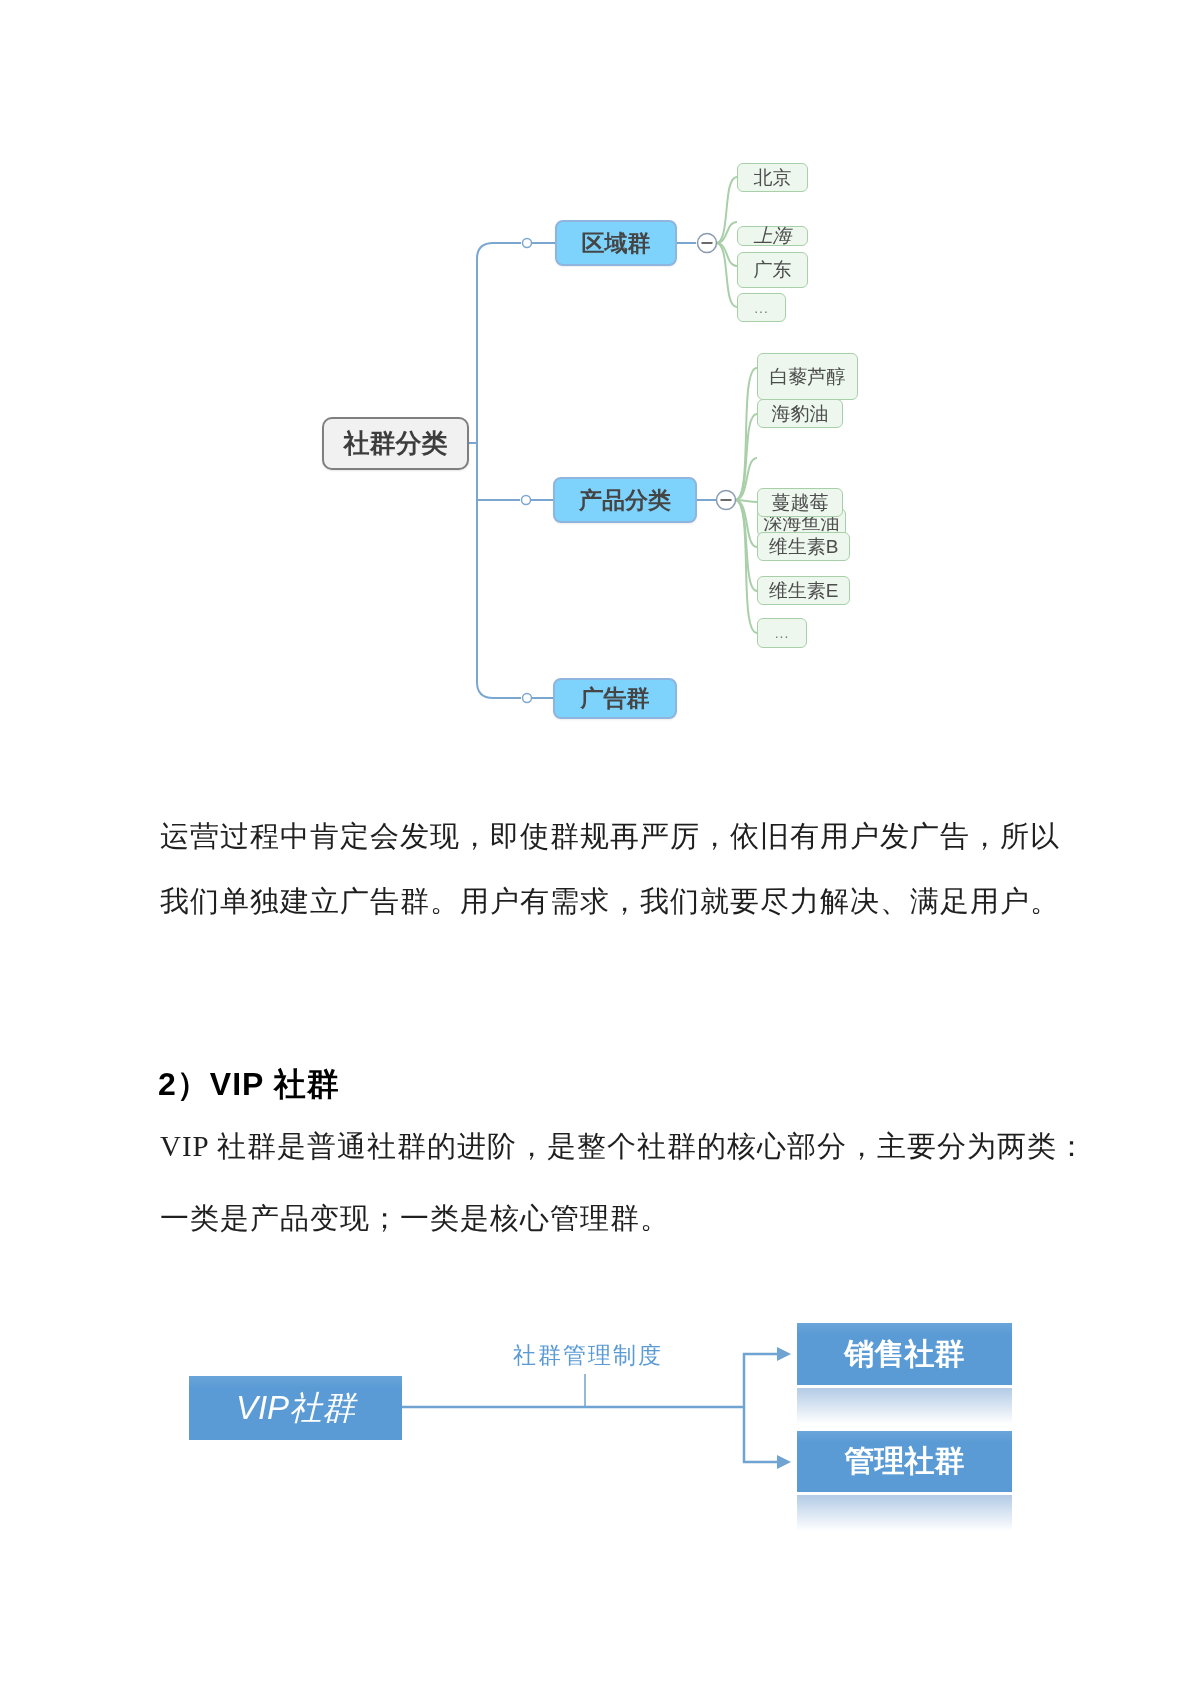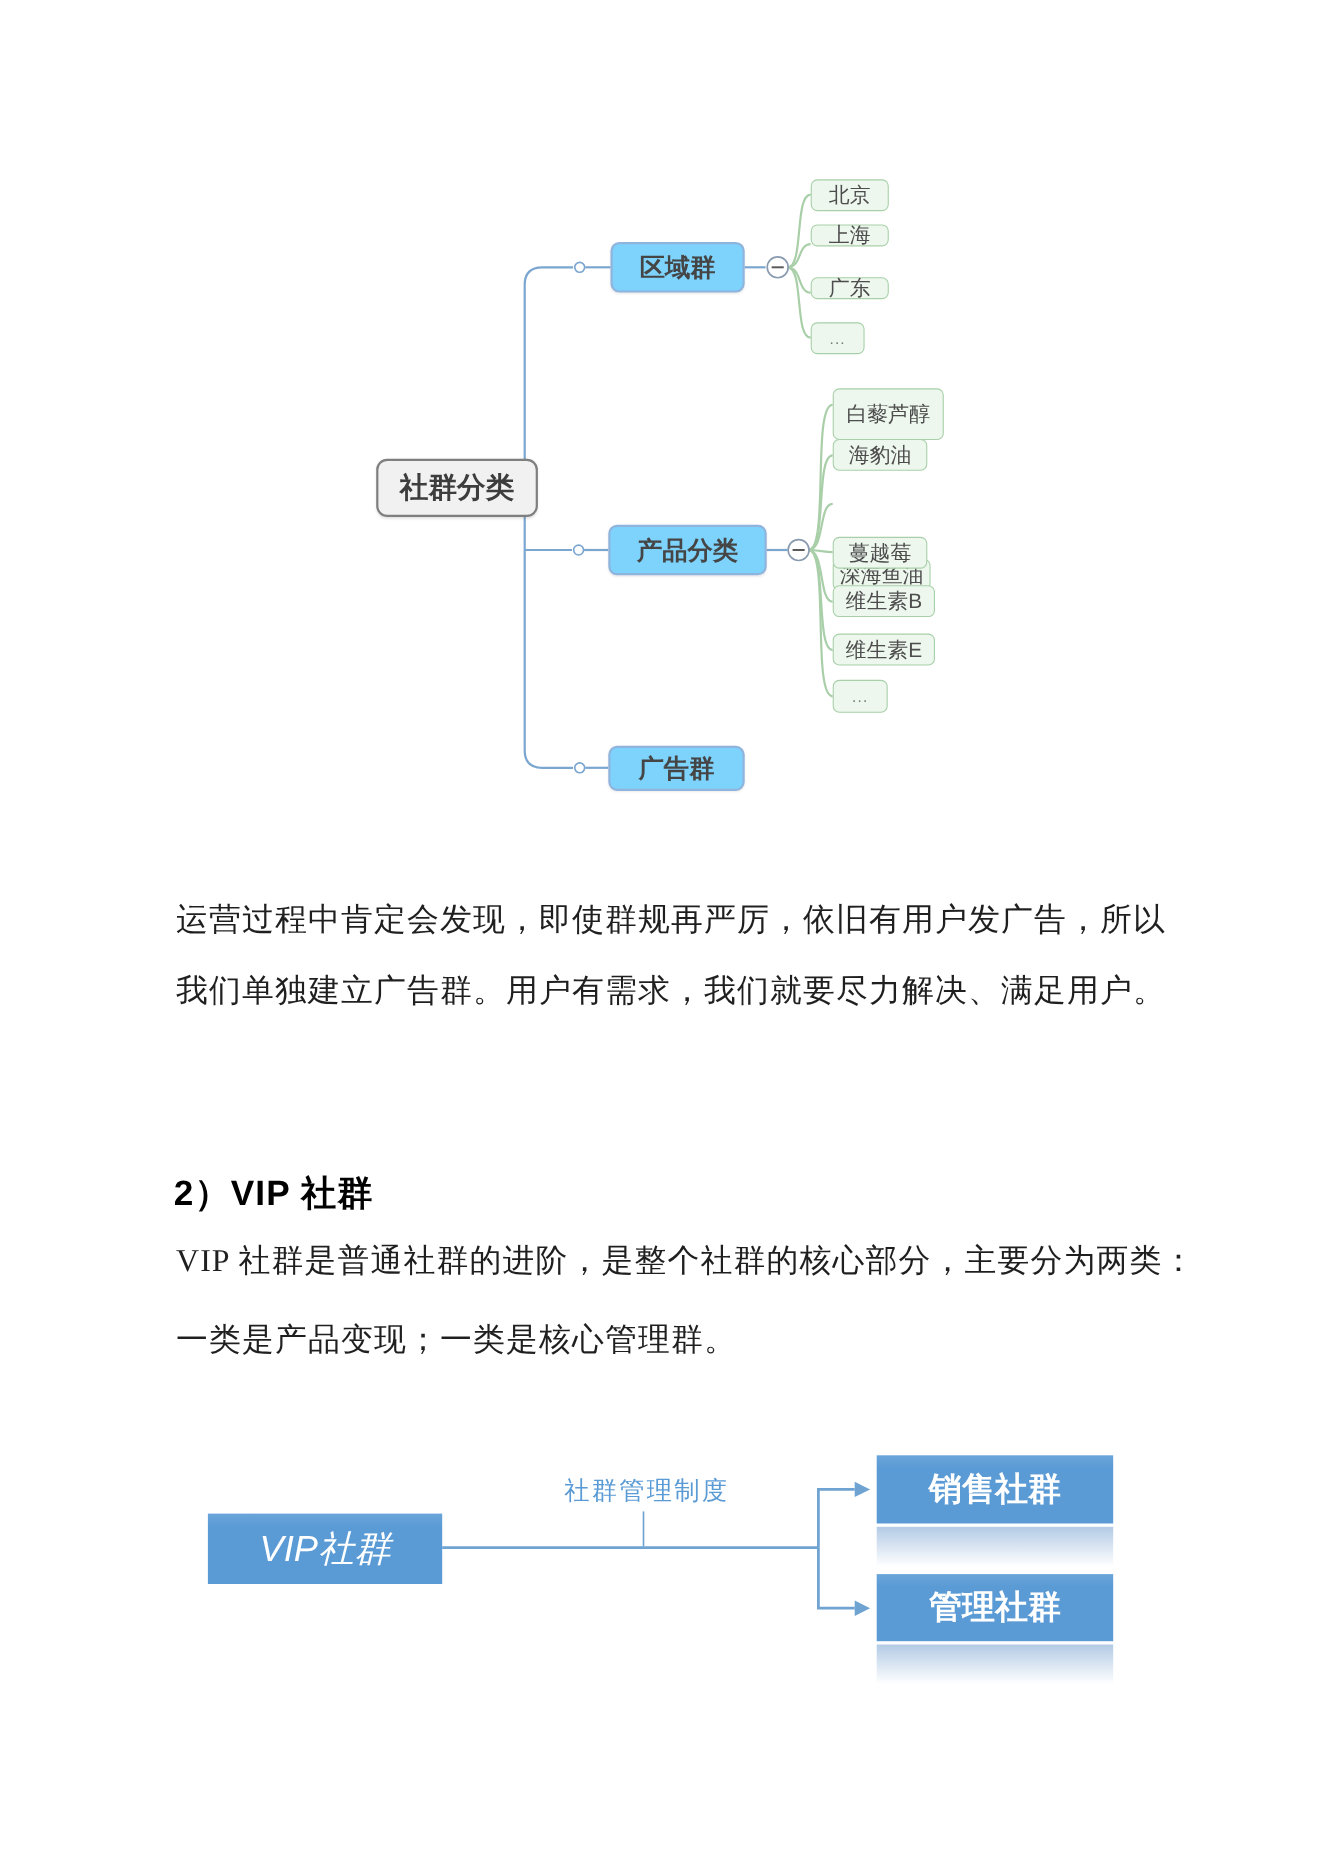--- a/index.html
+++ b/index.html
@@ -3,21 +3,21 @@
 <meta charset="utf-8">
 <style>
   html,body{margin:0;padding:0;background:#ffffff;}
   .page{position:relative;width:1200px;height:1698px;background:#ffffff;overflow:hidden;
         font-family:"Liberation Sans","DejaVu Sans",sans-serif;}
   
   .mm-node{position:absolute;display:flex;align-items:center;justify-content:center;
            box-sizing:border-box;white-space:nowrap;}
   .mm-root{left:322px;top:417px;width:147px;height:53px;background:#f1f1f1;
            border:2px solid #7f7f7f;border-radius:10px;font-size:26px;font-weight:600;
-           color:#3d3d3d;box-shadow:0 1px 2px rgba(0,0,0,.10);margin-left:20px;}
+           color:#3d3d3d;box-shadow:0 1px 2px rgba(0,0,0,.10);}
   .mm-branch{background:#7dd3fc;border:2px solid #8fb4dd;border-radius:8px;
              font-size:23px;font-weight:600;color:#454545;box-shadow:0 1px 2px rgba(0,0,0,.08);}
   .mm-branch.b0{left:555px;top:220px;width:122px;height:46px;}
   .mm-branch.b1{left:553px;top:477px;width:144px;height:46px;}
   .mm-branch.b2{left:553px;top:678px;width:124px;height:41px;}
   .mm-leaf{background:#edf7ee;border:1.5px solid #a8d0a8;border-radius:6px;
            font-size:19px;color:#4d4d4d;}
   .mm-leaf.rg{left:737px;}
   .mm-leaf.pd{left:757px;}
   .mm-leaf.more{font-size:14px;color:#7a7a7a;letter-spacing:1px;}
@@ -103,22 +103,22 @@
     </g>
   </svg>
 
   <div class="mm-node mm-root">社群分类</div>
 
   <div class="mm-node mm-branch b0">区域群</div>
   <div class="mm-node mm-branch b1">产品分类</div>
   <div class="mm-node mm-branch b2">广告群</div>
 
   <div class="mm-node mm-leaf rg" style="top:163px;width:71px;height:29px;">北京</div>
-  <div class="mm-node mm-leaf rg" style="top:204px;width:71px;height:20px;">上海</div>
-  <div class="mm-node mm-leaf rg" style="top:252px;width:71px;height:20px;">广东</div>
+  <div class="mm-node mm-leaf rg" style="top:226px;width:71px;height:20px;font-style:italic;">上海</div>
+  <div class="mm-node mm-leaf rg" style="top:252px;width:71px;height:36px;">广东</div>
   <div class="mm-node mm-leaf rg more" style="top:293px;width:49px;height:29px;">...</div>
 
   <div class="mm-node mm-leaf pd" style="top:353px;width:101px;height:47px;">白藜芦醇</div>
   <div class="mm-node mm-leaf pd" style="top:399px;width:86px;height:29px;">海豹油</div>
   <div class="mm-node mm-leaf pd" style="top:472px;width:89px;height:29px;margin-top:36px;">深海鱼油</div>
   <div class="mm-node mm-leaf pd" style="top:488px;width:86px;height:29px;">蔓越莓</div>
   <div class="mm-node mm-leaf pd" style="top:532px;width:93px;height:29px;">维生素B</div>
   <div class="mm-node mm-leaf pd" style="top:576px;width:93px;height:29px;">维生素E</div>
   <div class="mm-node mm-leaf pd more" style="top:618px;width:50px;height:30px;">...</div>
 

